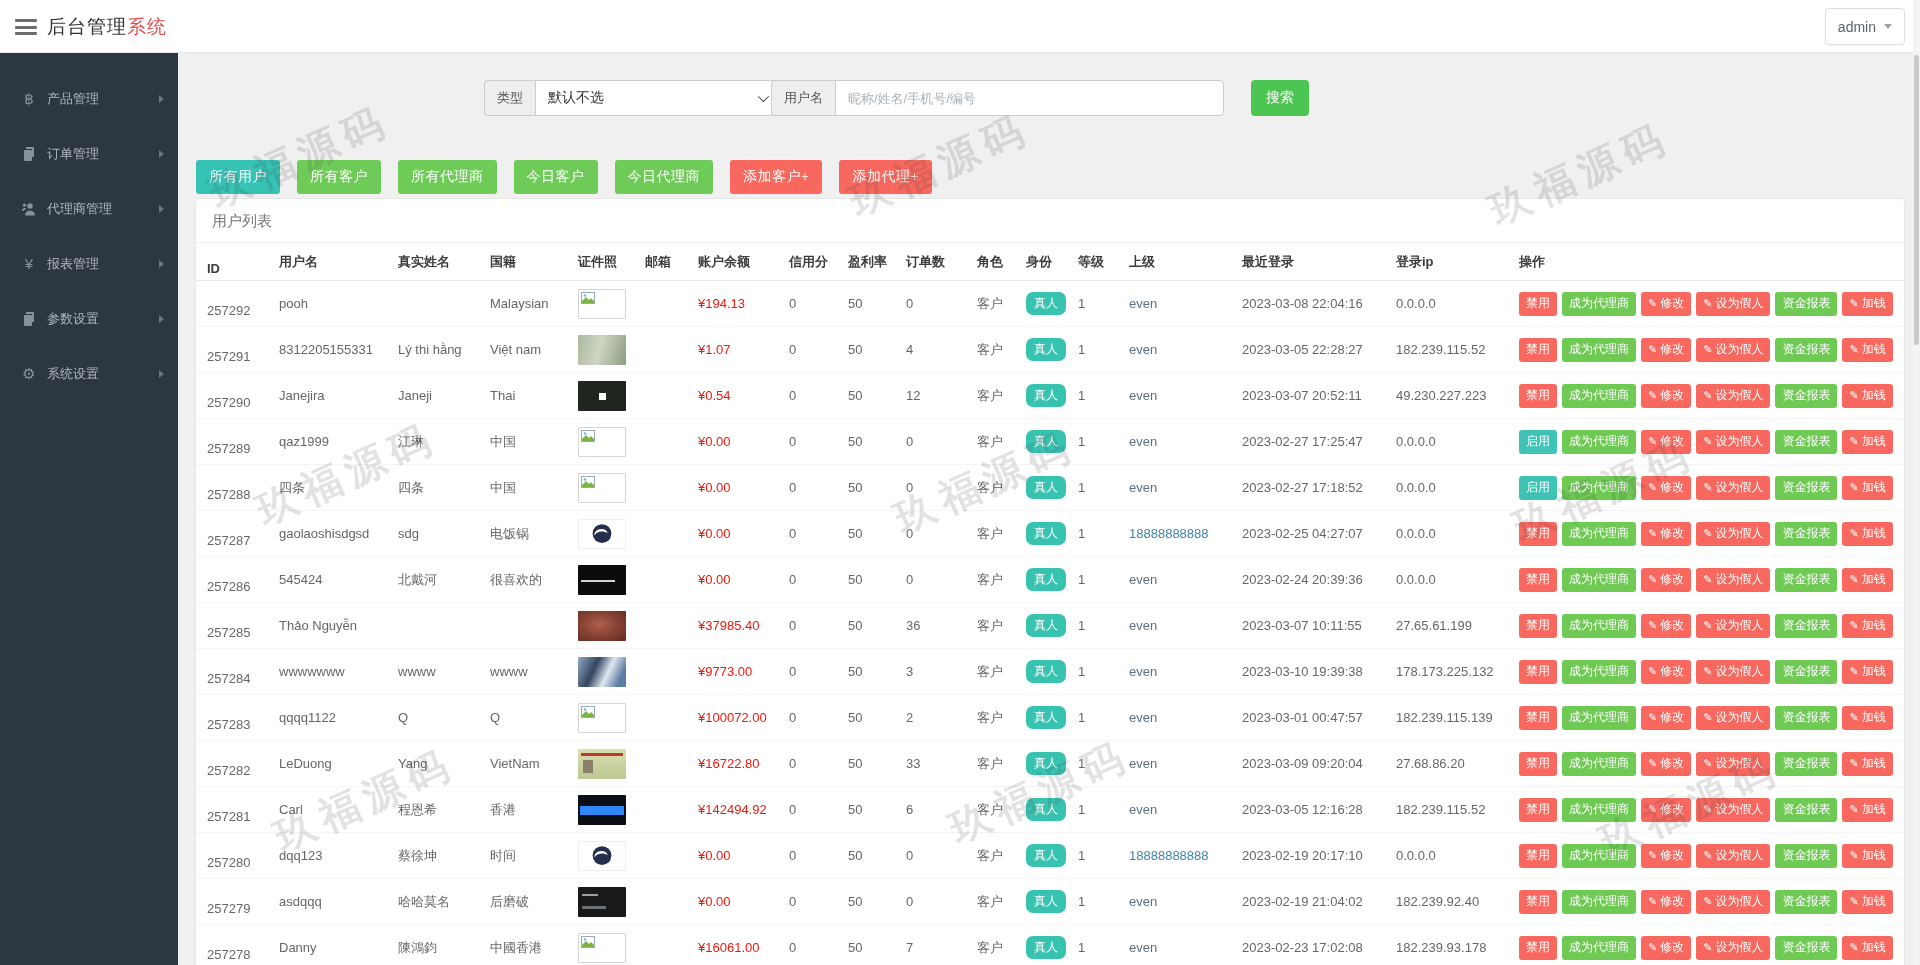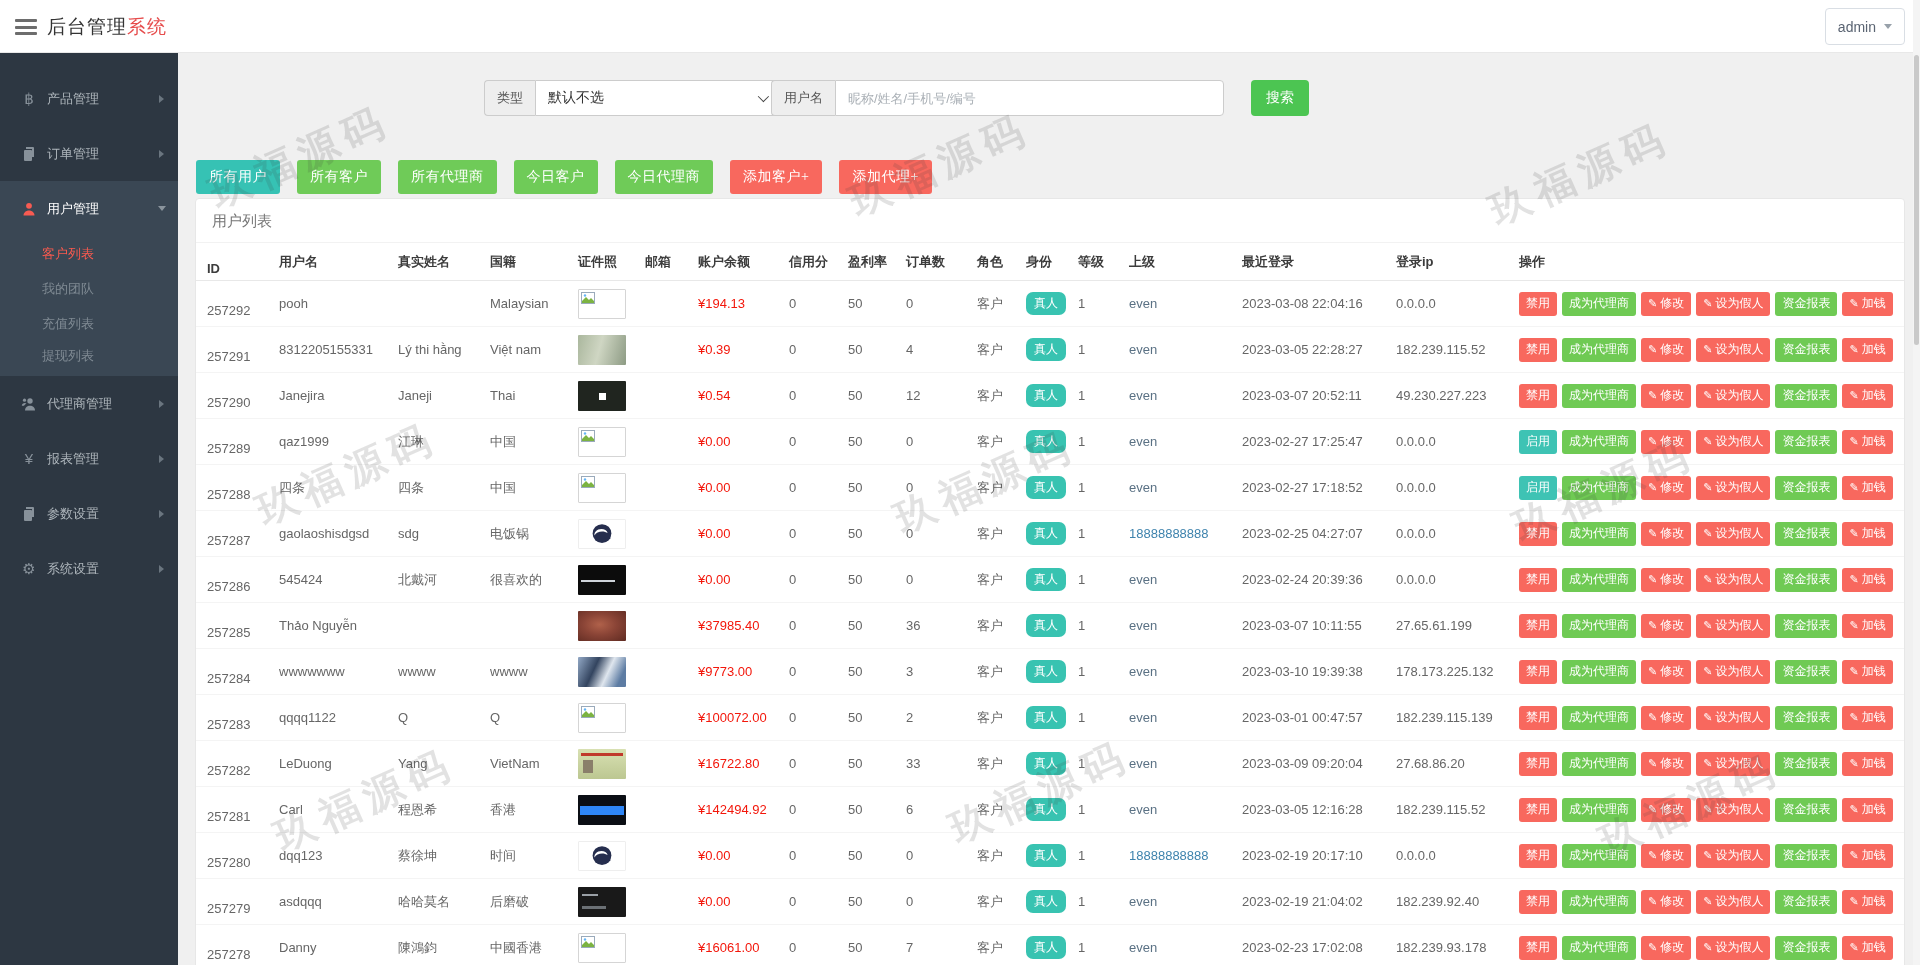--- a/index.html
+++ b/index.html
@@ -141,44 +141,20 @@
     </div>
     <div class="sitem">
       <span class="sicon">
         <svg viewBox="0 0 16 16">
             <path d="M5 1h7a1 1 0 0 1 1 1v9h-2V3H5z"></path>
             <rect x="3" y="4" width="8" height="11" rx="1"></rect>
           </svg>
       </span>
       <span>订单管理</span>
       <span class="arrow-r"></span>
-    </div>
-    <div class="sgroup">
-      <div class="sitem">
-        <span class="sicon red">
-          <svg viewBox="0 0 16 16">
-              <circle cx="8" cy="4.8" r="2.9"></circle>
-              <path d="M2.5 14.5c0-3 2.4-5.1 5.5-5.1s5.5 2.1 5.5 5.1z"></path>
-            </svg>
-        </span>
-        <span>用户管理</span>
-        <span class="arrow-d"></span>
-      </div>
-      <div class="ssub active">
-          <span>客户列表</span>
-        </div>
-      <div class="ssub">
-          <span>我的团队</span>
-        </div>
-      <div class="ssub">
-          <span>充值列表</span>
-        </div>
-      <div class="ssub" style="padding-bottom:6px;">
-          <span>提现列表</span>
-        </div>
     </div>
     <div class="sitem">
       <span class="sicon">
         <svg viewBox="0 0 16 16">
             <circle cx="9" cy="5" r="2.7"></circle>
             <path d="M4 14.5c0-2.8 2.2-4.8 5-4.8s5 2 5 4.8z"></path>
             <circle cx="3.5" cy="4.2" r="1.6"></circle>
             <path d="M.8 9.8C1 8 2.2 7 3.8 7c.6 0 1.2.2 1.7.5A5.8 5.8 0 0 0 3 9.8z"></path>
           </svg>
       </span>
@@ -292,21 +268,21 @@
   </div>
         <div class="tr">
     <div class="td cw0">257291</div>
     <div class="td cw1">8312205155331</div>
     <div class="td cw2">Lý thi hằng</div>
     <div class="td cw3">Việt nam</div>
     <div class="td cw4">
       <div class="photo ph-green"></div>
     </div>
     <div class="td cw5"></div>
-    <div class="td cw6 balance">¥0.39</div>
+    <div class="td cw6 balance">¥1.07</div>
     <div class="td cw7">0</div>
     <div class="td cw8">50</div>
     <div class="td cw9">4</div>
     <div class="td cw10">客户</div>
     <div class="td cw11">
       <span class="badge">真人</span>
     </div>
     <div class="td cw12">1</div>
     <div class="td cw13 parent">even</div>
     <div class="td cw14">2023-03-05 22:28:27</div>

